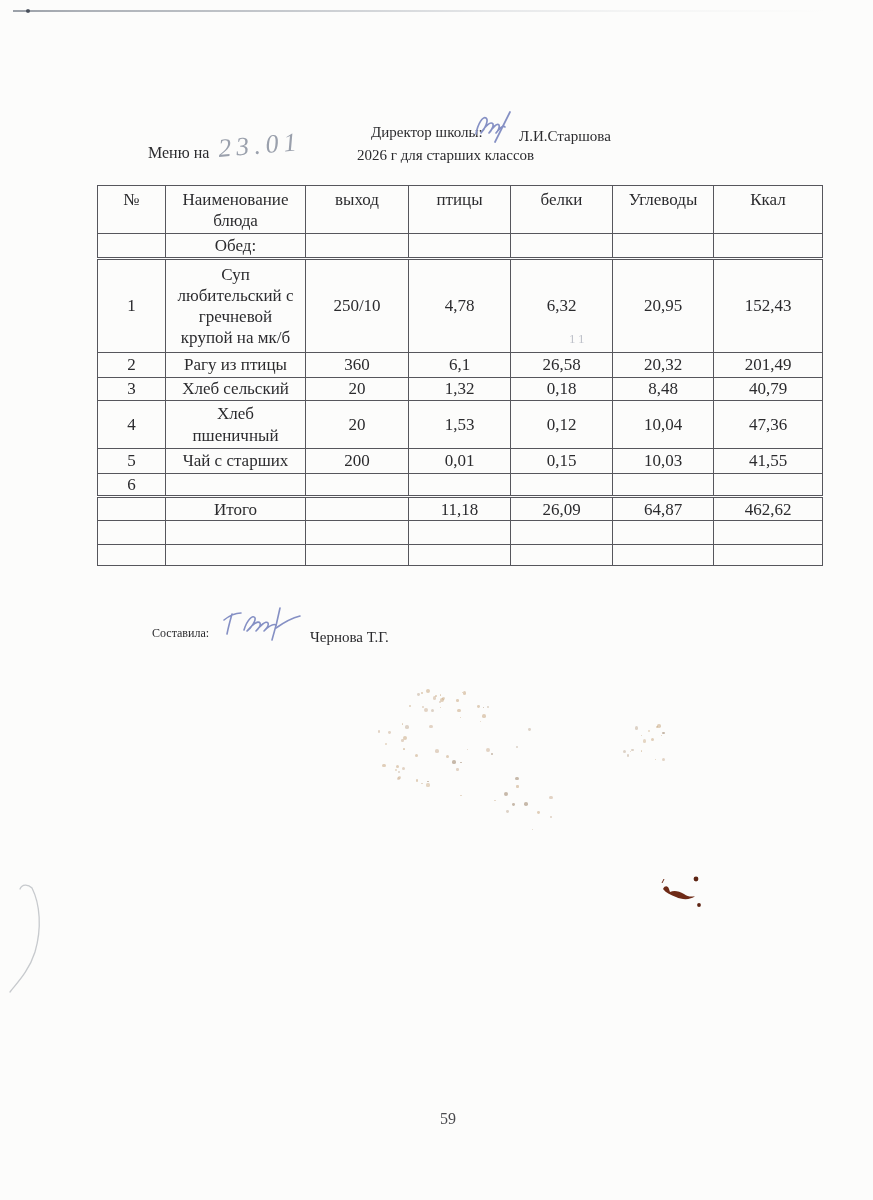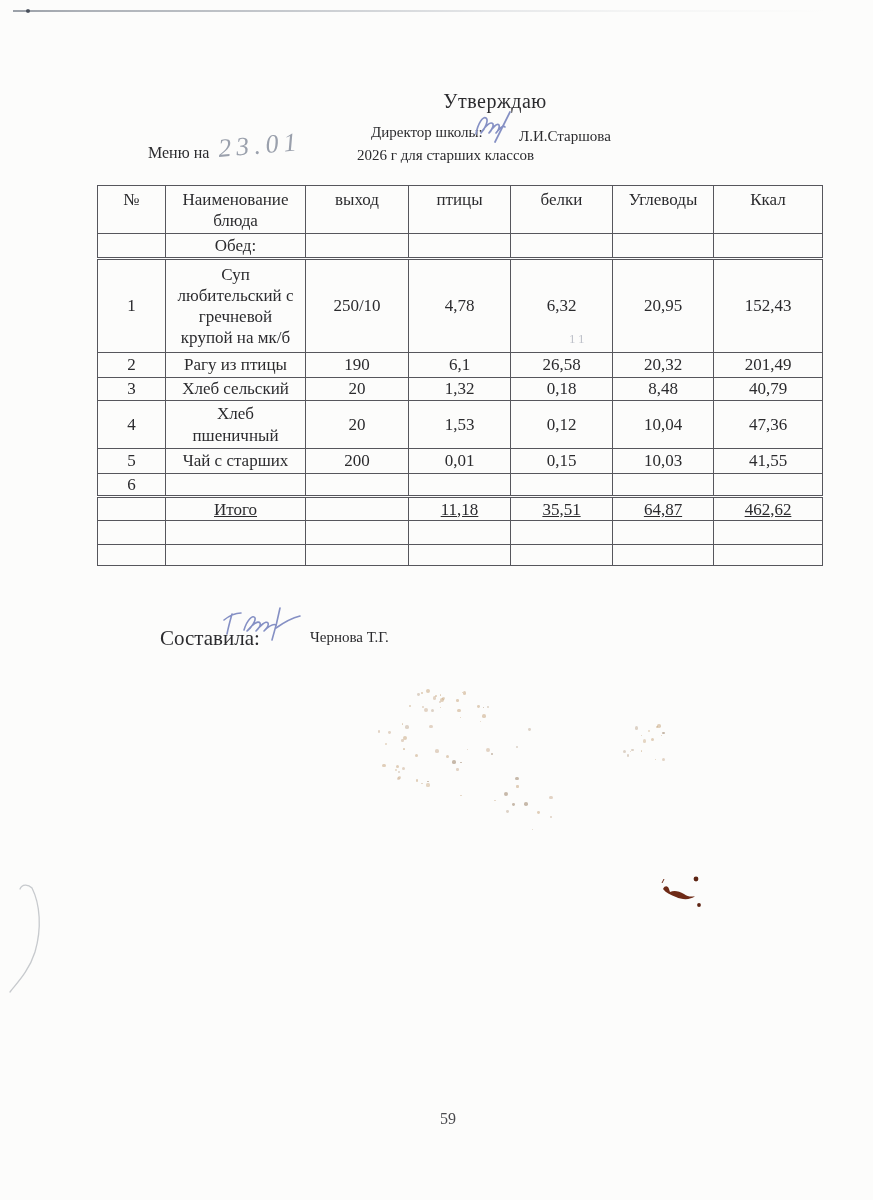--- a/index.html
+++ b/index.html
@@ -41,21 +41,21 @@
   table.menu thead td { vertical-align:top; padding-top:3px; }
   td.al  { text-align:left; padding-left:5px; }
   td.ar  { text-align:right; }
   td.pr8 { padding-right:8px; }
   td.pr14{ padding-right:14px; }
   td.pl2 { text-align:left; padding-left:2px; }
   td.vt  { vertical-align:top; padding-top:2px; }
   tr.dbl td { border-top:3px double #56565c; }
 
   
-  .composed { top:626px; left:160px; font-size:21px; }
+  .composed { top:626px; left:152px; font-size:12px; }
   .compname { top:629px; left:310px; font-size:15px; }
   .pagenum  { top:1110px; left:398px; width:100px; text-align:center; font-size:16px; color:#4a4a4e; }
 
   
   .hairline {
     top:10px; left:13px; width:815px; height:2px;
     background:linear-gradient(to right,
       rgba(75,85,100,0.55), rgba(75,85,100,0.45) 8%,
       rgba(95,105,120,0.35) 33%, rgba(120,130,145,0.18) 58%,
       rgba(140,150,160,0.08) 75%, transparent 100%);
@@ -66,21 +66,20 @@
   svg.sig path { fill:none; stroke-linecap:round; stroke-linejoin:round; }
 </style>
 </head>
 <body>
 
 <div class="page">
 
   <div class="abs hairline"></div>
   <div class="abs hairdot"></div>
 
-  <div class="abs approve">Утверждаю</div>
   <div class="abs director">Директор школы:</div>
 
   <svg class="abs sig" style="top:110px;left:472px;" width="52" height="34" viewBox="0 0 52 34">
     <path d="M4,24 C6,13 11,6 14,8 C17,10 13,19 9,23 C14,15 19,11 21,14 C22,16 19,21 17,23 C21,17 25,13 27,15 C28,17 26,21 24,23 C27,19 31,15 33,17" stroke="#8590c4" stroke-width="1.7"></path>
     <path d="M38,2 L23,32" stroke="#8590c4" stroke-width="1.7"></path>
   </svg>
 
   <div class="abs dirname">Л.И.Старшова</div>
   <div class="abs yearline">2026 г для старших классов</div>
   <div class="abs menulabel">Меню на</div>
@@ -125,21 +124,21 @@
 крупой на мк/б</td>
           <td>250/10</td>
           <td>4,78</td>
           <td>6,32</td>
           <td>20,95</td>
           <td>152,43</td>
         </tr>
         <tr style="height: 25px;">
           <td>2</td>
           <td class="al">Рагу из птицы</td>
-          <td>190</td>
+          <td>360</td>
           <td>6,1</td>
           <td>26,58</td>
           <td>20,32</td>
           <td>201,49</td>
         </tr>
         <tr style="height: 23px;">
           <td>3</td>
           <td>Хлеб сельский</td>
           <td>20</td>
           <td>1,32</td>
@@ -168,26 +167,26 @@
         </tr>
         <tr style="height: 23px;">
           <td>6</td>
           <td></td>
           <td></td>
           <td></td>
           <td></td>
           <td></td>
           <td></td>
         </tr>
-        <tr class="dbl" style="height: 24px; text-decoration: underline;">
+        <tr class="dbl" style="height: 24px;">
           <td></td>
           <td>Итого</td>
           <td></td>
           <td>11,18</td>
-          <td class="ar pr8">35,51</td>
+          <td class="ar pr8">26,09</td>
           <td class="pl2">64,87</td>
           <td class="ar pr14">462,62</td>
         </tr>
         <tr style="height: 24px;">
           <td></td>
           <td></td>
           <td></td>
           <td></td>
           <td></td>
           <td></td>

